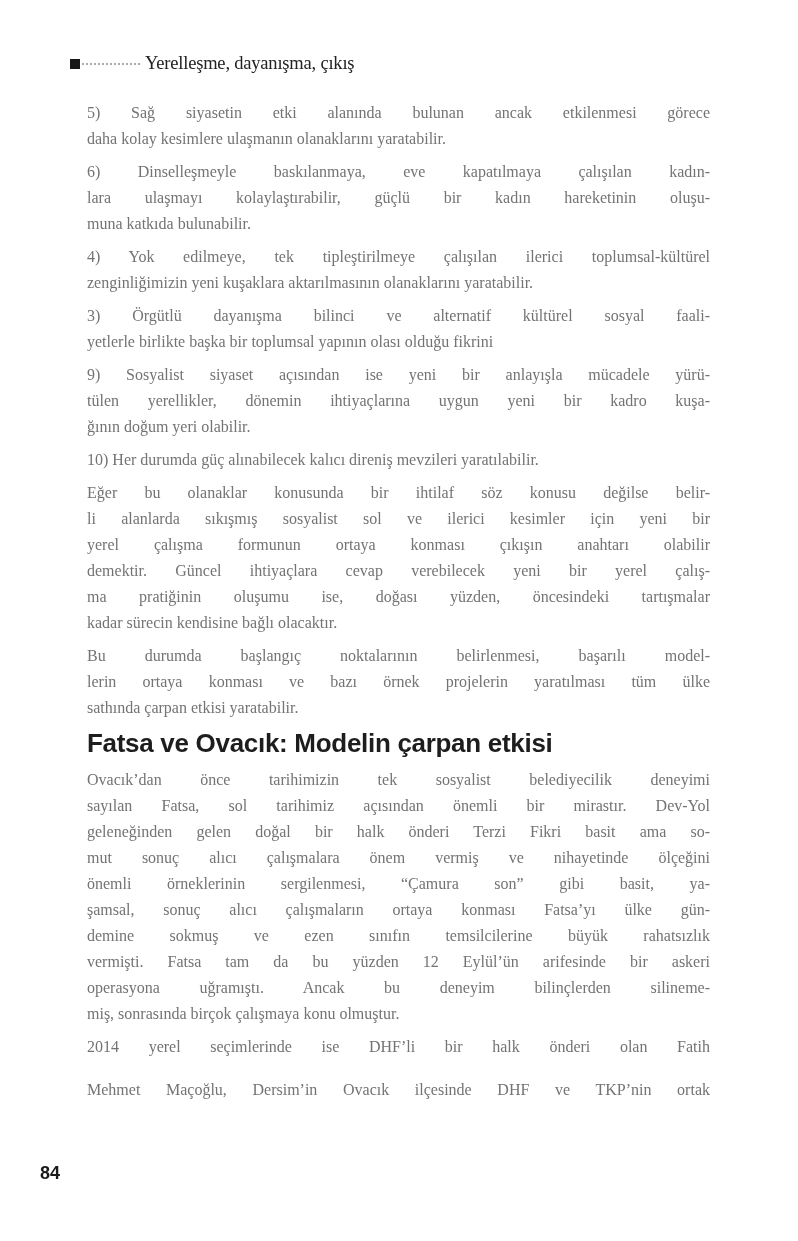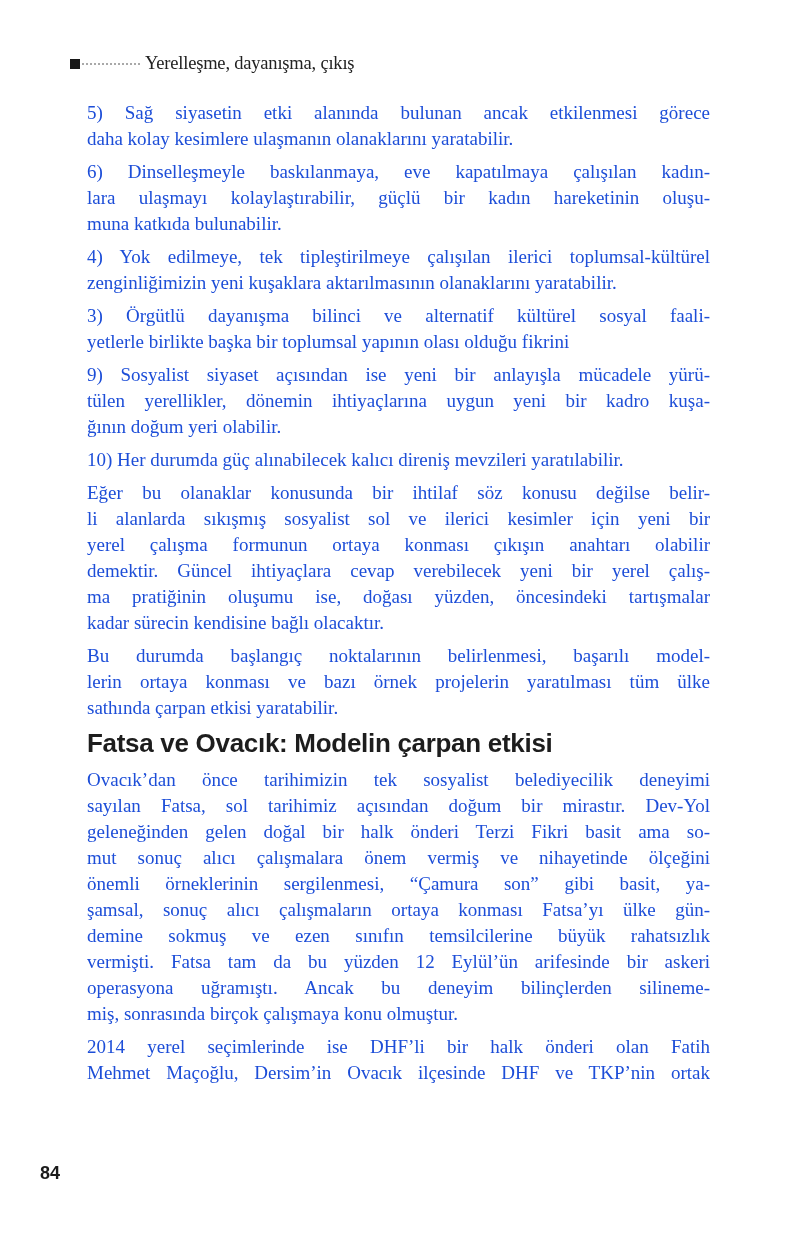--- a/index.html
+++ b/index.html
@@ -40,30 +40,30 @@
     white-space: nowrap;
     letter-spacing: -0.2px;
   }
   
   main {
     position: absolute; left: 87px; top: 100px;
     width: 623px;
   }
   .paragraph {
     margin: 0 0 7px 0;
-    color: #1d4ed8;
-    font-size: 19px;
+    color: #737373;
+    font-size: 16px;
   }
   .line {
     line-height: 26px;
     text-align: justify;
     text-align-last: justify;
   }
   .paragraph .line:last-child { text-align-last: left; }
-  .paragraph.justify-all .line:last-child { text-align-last: justify; }
+  .paragraph.justify-all .line:last-child { text-align-last: justify; margin-top: 17px; }
   h2.section-heading {
     font-family: "Liberation Sans", "DejaVu Sans", sans-serif;
     font-weight: bold;
     font-size: 26px;
     line-height: 30px;
     letter-spacing: -0.3px;
     color: #1d1d1d;
     margin: 0 0 9px 0;
   }
   .page-number {
@@ -121,21 +121,21 @@
         <div class="line">kadar sürecin kendisine bağlı olacaktır.</div>
       </div>
       <div class="paragraph">
         <div class="line">Bu durumda başlangıç noktalarının belirlenmesi, başarılı model-</div>
         <div class="line">lerin ortaya konması ve bazı örnek projelerin yaratılması tüm ülke</div>
         <div class="line">sathında çarpan etkisi yaratabilir.</div>
       </div>
       <h2 class="section-heading">Fatsa ve Ovacık: Modelin çarpan etkisi</h2>
       <div class="paragraph">
         <div class="line">Ovacık’dan önce tarihimizin tek sosyalist belediyecilik deneyimi</div>
-        <div class="line">sayılan Fatsa, sol tarihimiz açısından doğum bir mirastır. Dev-Yol</div>
+        <div class="line">sayılan Fatsa, sol tarihimiz açısından önemli bir mirastır. Dev-Yol</div>
         <div class="line">geleneğinden gelen doğal bir halk önderi Terzi Fikri basit ama so-</div>
         <div class="line">mut sonuç alıcı çalışmalara önem vermiş ve nihayetinde ölçeğini</div>
         <div class="line">önemli örneklerinin sergilenmesi, “Çamura son” gibi basit, ya-</div>
         <div class="line">şamsal, sonuç alıcı çalışmaların ortaya konması Fatsa’yı ülke gün-</div>
         <div class="line">demine sokmuş ve ezen sınıfın temsilcilerine büyük rahatsızlık</div>
         <div class="line">vermişti. Fatsa tam da bu yüzden 12 Eylül’ün arifesinde bir askeri</div>
         <div class="line">operasyona uğramıştı. Ancak bu deneyim bilinçlerden silineme-</div>
         <div class="line">miş, sonrasında birçok çalışmaya konu olmuştur.</div>
       </div>
       <div class="paragraph justify-all">

